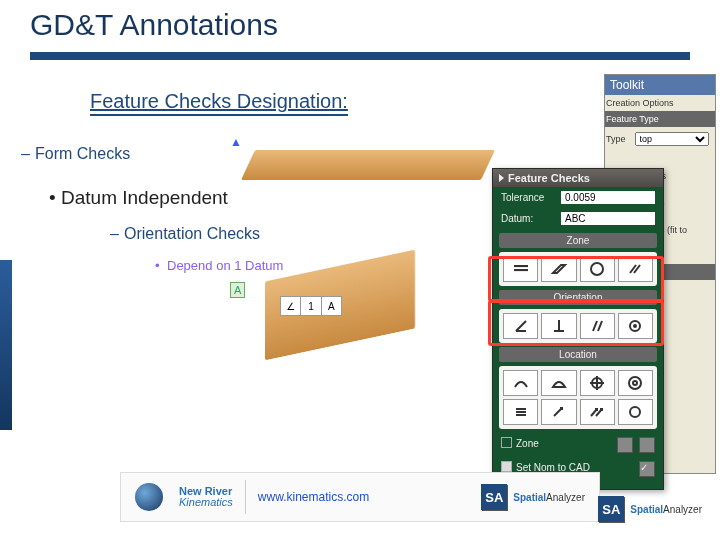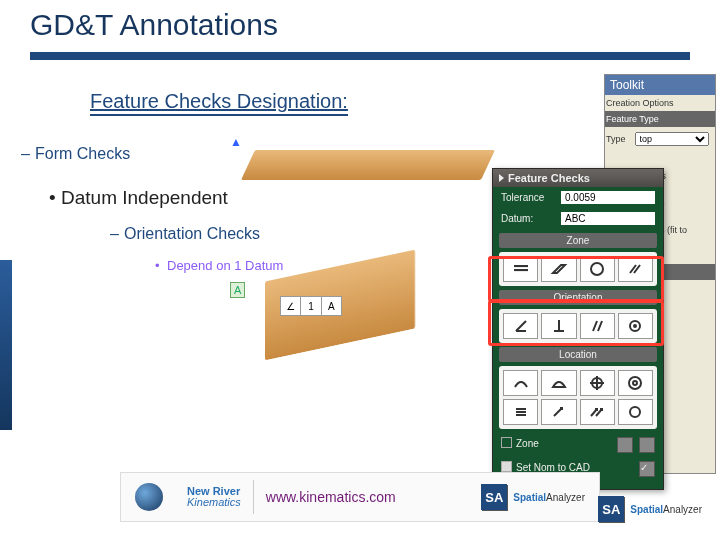--- a/index.html
+++ b/index.html
@@ -19,26 +19,26 @@
 .img-top .axis{position:absolute;left:0;top:0;font-size:12px}
 .img-top .axis .z{color:#3060ff}
 .img-mid{position:absolute;left:225px;top:260px;width:220px;height:140px}
 .img-mid .plate{position:absolute;left:40px;top:5px;width:150px;height:80px;background:linear-gradient(#e9b97a,#c88a40);transform:skewY(-12deg) rotateX(10deg);border-radius:2px}
 .img-mid .box{position:absolute;left:5px;top:22px;font-size:11px;border:1px solid #6a6;padding:1px 3px;background:#dff0d8;color:#2a6}
 .gdt-small{position:absolute;left:280px;top:296px;width:60px;height:18px;background:#fff;border:1px solid #999;display:flex}
 .gdt-small span{flex:1;border-right:1px solid #999;display:flex;align-items:center;justify-content:center;font-size:10px}
 .gdt-small span:last-child{border-right:none}
 .left-edge{position:absolute;left:0;top:260px;width:12px;height:170px;background:linear-gradient(#2b5d9b,#14365e)}
 .footer{position:absolute;left:120px;bottom:18px;width:480px;height:50px;border:1px solid #dcdcdc;background:#fafafa;display:flex;align-items:center;padding:0 14px;box-sizing:border-box}
-.footer .brand1{display:flex;align-items:center;gap:24px}
+.footer .brand1{display:flex;align-items:center;gap:16px}
 .footer .logo1{width:28px;height:28px;background:radial-gradient(circle at 35% 35%,#6fa8dc,#17365d);border-radius:50%}
 .footer .brand1-text{font-size:11px;color:#2a6fb5;font-style:italic;line-height:1}
 .footer .brand1-text b{font-style:normal;font-weight:bold}
 .footer .sep{width:1px;height:34px;background:#ccc;margin:0 12px}
-.footer .url{font-size:14px;color:#701a75}
+.footer .url{font-size:12px;color:#1d4ed8}
 .footer .brand2{margin-left:auto;display:flex;align-items:center;gap:6px}
 .footer .logo2{width:26px;height:26px;background:#1f497d;color:#fff;font-size:13px;font-weight:bold;display:flex;align-items:center;justify-content:center;box-shadow:1px 1px 0 #555}
 .footer .brand2-text{font-size:10px;color:#333}
 .footer .brand2-text b{color:#2a6fb5}
 .panel-back{position:absolute;right:4px;top:74px;width:112px;height:400px;background:#ece9d8;border:1px solid #888;box-sizing:border-box}
 .panel-back .hdr{background:#5577aa;color:#fff;font-size:12px;padding:3px 5px}
 .panel-back .sec{font-size:9px;padding:3px 1px;color:#333}
 .panel-back .radio{display:block;margin:16px 0}
 .panel-back .radio::before{content:"";display:inline-block;width:8px;height:8px;border:1px solid #555;border-radius:50%;margin-right:4px;vertical-align:-1px}
 .panel-back .radio.sel::before{background:#333}

